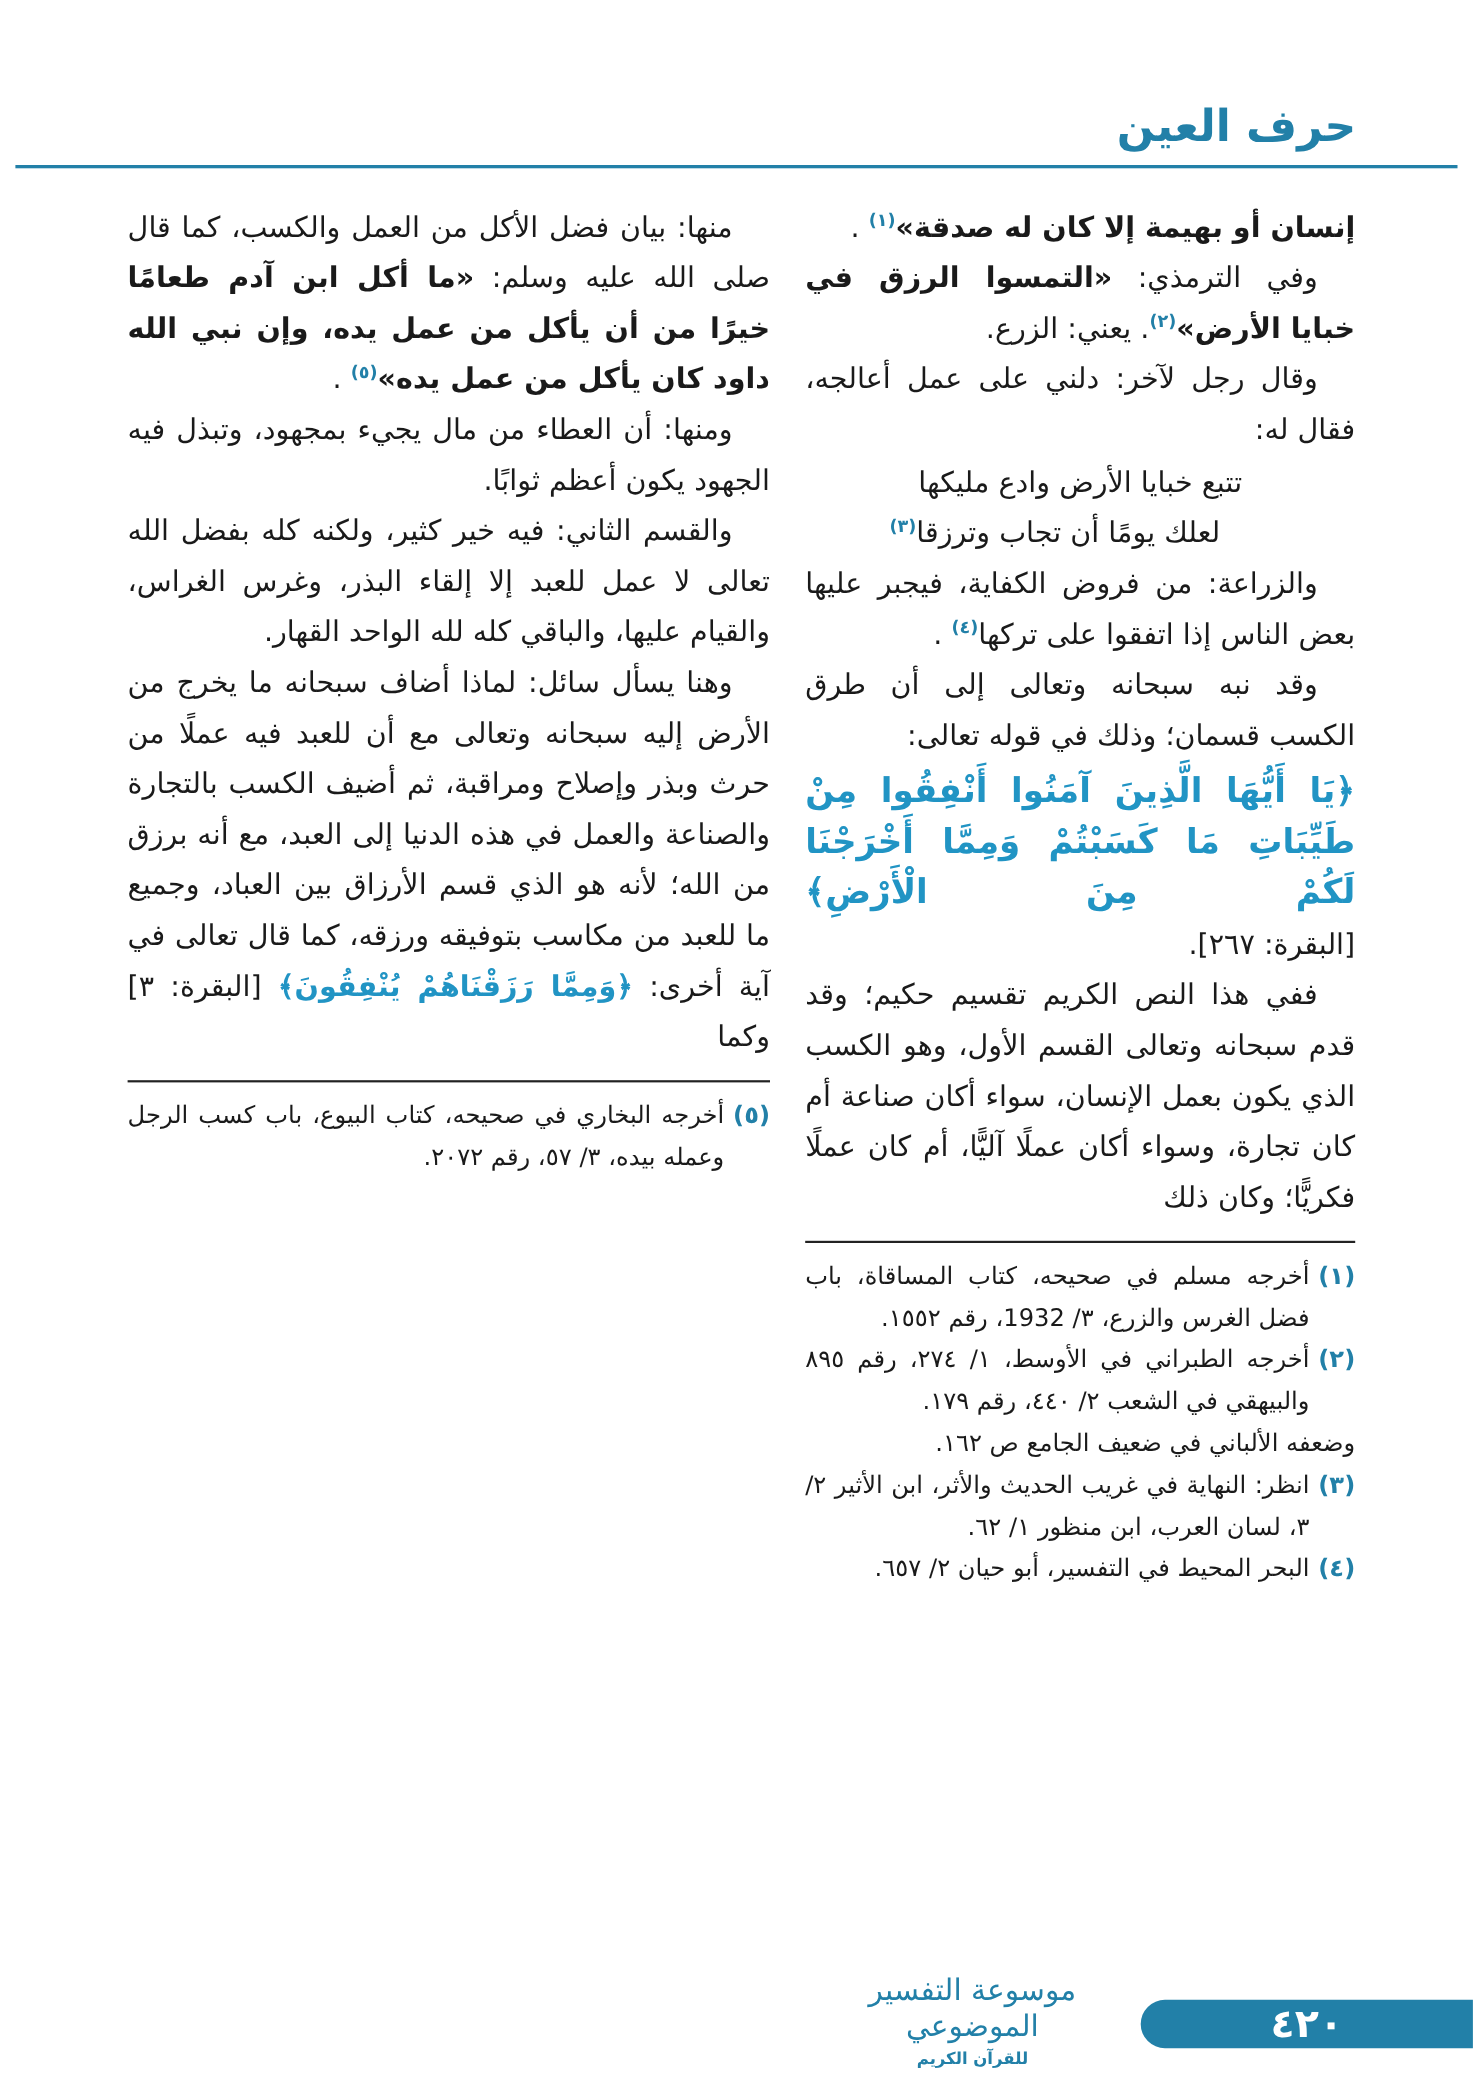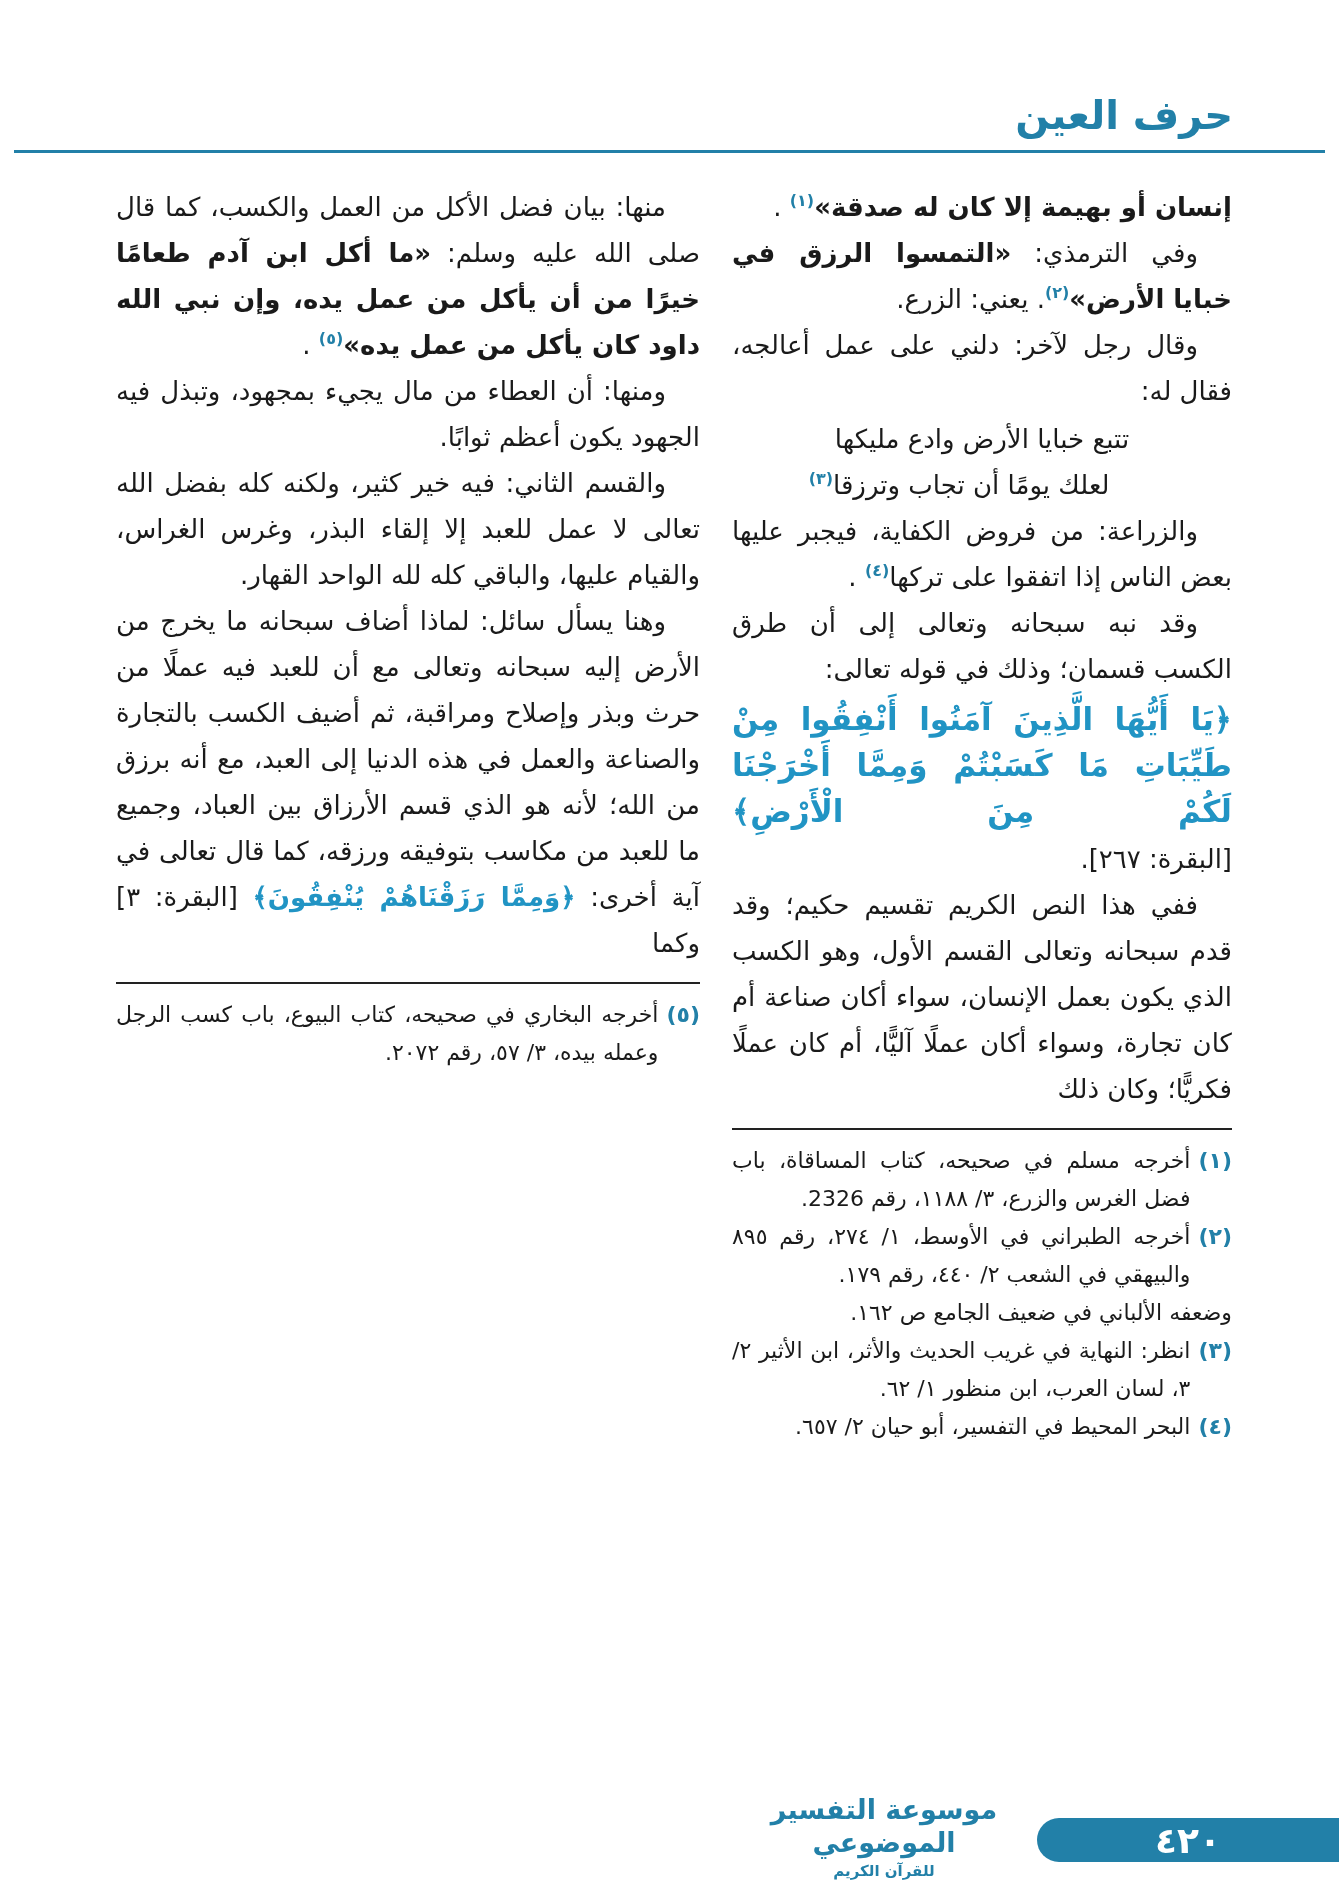--- a/index.html
+++ b/index.html
@@ -55,21 +55,21 @@
     margin:16px 0 12px 0; width:100%;
   }
   .footnotes{ font-size:22px; line-height:38px; }
   .footnote{ display:flex; gap:8px; align-items:flex-start; }
   .fn-marker{ color:var(--accent); font-weight:bold; white-space:nowrap; }
   .fn-text{ flex:1; text-align:justify; }
   .footer-logo{
     position:absolute; right:330px; bottom:10px; width:250px;
     text-align:center; color:var(--accent);
   }
-  .logo-top{ font-size:27px; font-weight:bold; line-height:1.25; }
+  .logo-top{ font-size:27px; font-weight:normal; line-height:1.25; }
   .logo-bottom{ font-size:15px; font-weight:bold; margin-top:2px; }
   .page-badge{
     position:absolute; right:0; bottom:28px;
     width:302px; height:44px;
     background:var(--accent); color:#ffffff;
     border-radius:29px 0 0 29px;
     display:flex; align-items:center; justify-content:center;
     font-size:36px; font-weight:bold;
   }
 </style>
@@ -93,21 +93,21 @@
           <p class="blk para"><span class="r-n">والزراعة: من فروض الكفاية، فيجبر عليها بعض الناس إذا اتفقوا على تركها</span><span class="r-sup">(٤)</span><span class="r-n"> .</span></p>
           <p class="blk para"><span class="r-n">وقد نبه سبحانه وتعالى إلى أن طرق الكسب قسمان؛ وذلك في قوله تعالى:</span></p>
           <p class="blk quran-blk"><span class="r-q">﴿يَا أَيُّهَا الَّذِينَ آمَنُوا أَنْفِقُوا مِنْ طَيِّبَاتِ مَا كَسَبْتُمْ وَمِمَّا أَخْرَجْنَا لَكُمْ مِنَ الْأَرْضِ﴾</span></p>
           <p class="blk ref-line"><span class="r-n">[البقرة: ٢٦٧].</span></p>
           <p class="blk para"><span class="r-n">ففي هذا النص الكريم تقسيم حكيم؛ وقد قدم سبحانه وتعالى القسم الأول، وهو الكسب الذي يكون بعمل الإنسان، سواء أكان صناعة أم كان تجارة، وسواء أكان عملًا آليًّا، أم كان عملًا فكريًّا؛ وكان ذلك</span></p>
         </div>
       <hr class="fn-sep">
       <div class="footnotes">
           <div class="footnote">
             <span class="fn-marker">(١)</span>
-            <span class="fn-text">أخرجه مسلم في صحيحه، كتاب المساقاة، باب فضل الغرس والزرع، ٣/ ١١٨٨، رقم 2326.</span>
+            <span class="fn-text">أخرجه مسلم في صحيحه، كتاب المساقاة، باب فضل الغرس والزرع، ٣/ 1932، رقم ١٥٥٢.</span>
           </div>
           <div class="footnote">
             <span class="fn-marker">(٢)</span>
             <span class="fn-text">أخرجه الطبراني في الأوسط، ١/ ٢٧٤، رقم ٨٩٥ والبيهقي في الشعب ٢/ ٤٤٠، رقم ١٧٩.</span>
           </div>
           <div class="footnote">
             <span class="fn-text">وضعفه الألباني في ضعيف الجامع ص ١٦٢.</span>
           </div>
           <div class="footnote">
             <span class="fn-marker">(٣)</span>

